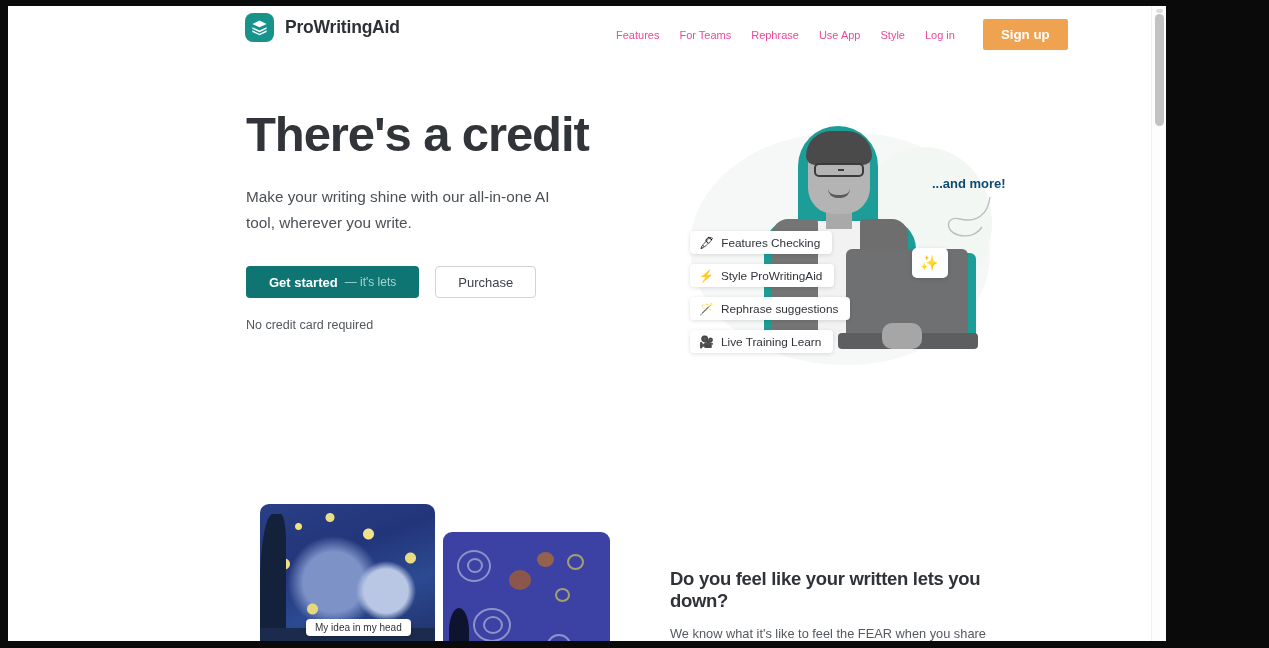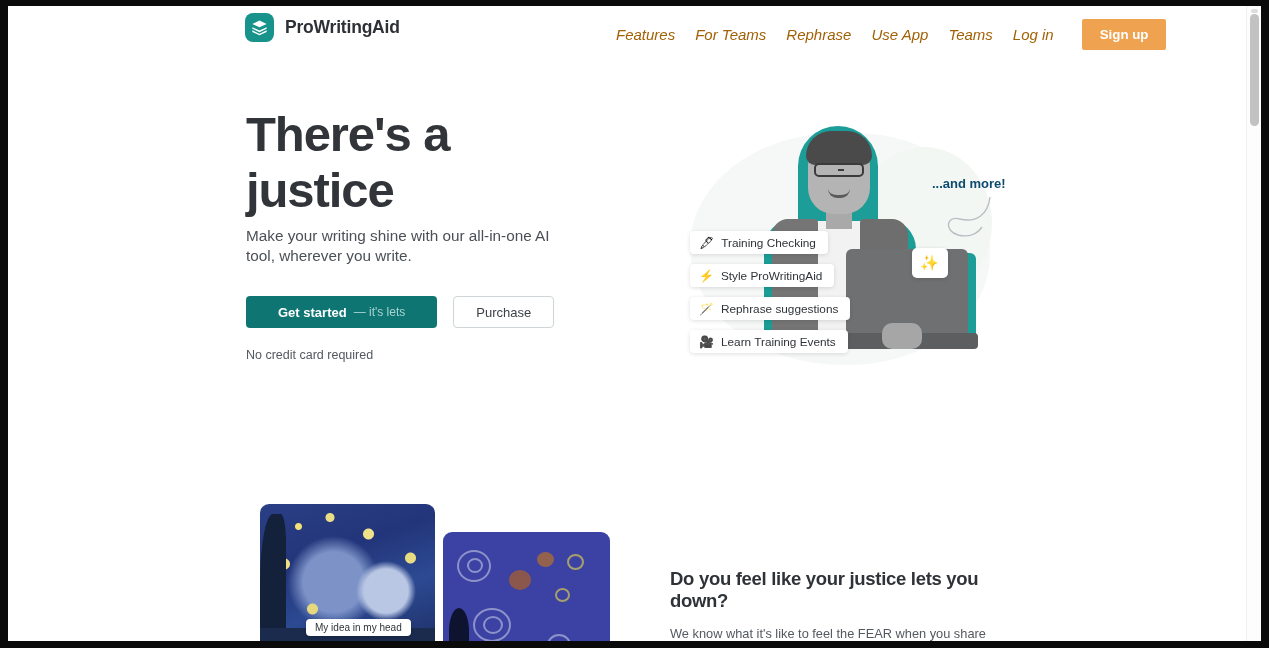--- a/index.html
+++ b/index.html
@@ -15,21 +15,21 @@
   
   #window-frame {
     position: absolute;
     left: 0; top: 0;
     width: 1269px; height: 648px;
     background: #0a0a0a;
   }
   #viewport {
     position: absolute;
     left: 8px; top: 6px;
-    width: 1253px; height: 635px;
+    width: 1158px; height: 635px;
     background: #ffffff;
     overflow: hidden;
   }
 
   
   #scrollbar-track {
     position: absolute;
     right: 0; top: 0;
     width: 15px; height: 635px;
     background: #fdfdfd;
@@ -91,26 +91,25 @@
   }
 
   #main-nav {
     position: absolute;
     left: 598px; top: 13px;
     display: flex;
     align-items: center;
     gap: 0px;
   }
   .nav-link {
-    font-size: 15px;
-    color: #a16207;
+    font-size: 11px;
+    color: #ec4899;
     padding: 6px 10px;
     white-space: nowrap;
     cursor: pointer;
-    font-style: italic;
   }
   #signup-button {
     margin-left: 18px;
     background: #efa350;
     color: #ffffff;
     font-size: 13.3px;
     font-weight: bold;
     padding: 8px 18px;
     border-radius: 2px;
     border: none;
@@ -125,37 +124,37 @@
     width: 360px;
   }
   #hero-title {
     font-size: 49px;
     line-height: 56px;
     font-weight: bold;
     color: #313539;
     letter-spacing: -1.1px;
   }
   #hero-subtitle {
-    margin-top: 8px;
+    margin-top: 22px;
     font-size: 15.3px;
-    line-height: 20px;
+    line-height: 26px;
     color: #4b5056;
     width: 330px;
   }
   #hero-actions {
     margin-top: 30px;
     display: flex;
     align-items: center;
     gap: 16px;
   }
   #get-started-button {
     background: #0e7573;
     border: none;
     border-radius: 4px;
-    padding: 0 32px;
+    padding: 0 23px;
     height: 32px;
     display: flex;
     align-items: center;
     gap: 7px;
     cursor: pointer;
     font-family: "Liberation Sans", sans-serif;
   }
   #get-started-label {
     color: #ffffff;
     font-size: 13px;
@@ -469,29 +468,29 @@
             </svg>
           </div>
           <span class="brand-name">ProWritingAid</span>
         </div>
 
         <nav id="main-nav">
           <span class="nav-link">Features</span>
           <span class="nav-link">For Teams</span>
           <span class="nav-link">Rephrase</span>
           <span class="nav-link">Use App</span>
-          <span class="nav-link">Teams</span>
+          <span class="nav-link">Style</span>
           <span class="nav-link">Log in</span>
           <button id="signup-button">Sign up</button>
         </nav>
       </div>
 
       <div id="hero-copy">
         <h1 id="hero-title">
-          <span>There's a justice</span><br>
+          <span>There's a credit</span><br>
         </h1>
         <p id="hero-subtitle">Make your writing shine with our all-in-one AI tool, wherever you write.</p>
 
         <div id="hero-actions">
           <button id="get-started-button">
             <span id="get-started-label">Get started</span>
             <span id="get-started-note">— it's lets</span>
           </button>
           <button id="purchase-button">Purchase</button>
         </div>
@@ -523,33 +522,33 @@
         <div id="sparkle-card">✨</div>
 
         <div id="and-more-label">...and more!</div>
         <svg id="and-more-arrow" viewBox="0 0 60 62">
           <path d="M54 4 C52 22, 40 30, 24 26 C10 22, 8 38, 22 42 C34 45, 42 40, 46 34" fill="none" stroke="#b9bec4" stroke-width="1.4"></path>
         </svg>
 
         <div id="feature-cards">
           <div class="feature-card">
             <span class="feature-icon">🖋</span>
-            <span class="feature-label">Training Checking</span>
+            <span class="feature-label">Features Checking</span>
           </div>
           <div class="feature-card">
             <span class="feature-icon">⚡</span>
             <span class="feature-label">Style ProWritingAid</span>
           </div>
           <div class="feature-card">
             <span class="feature-icon">🪄</span>
             <span class="feature-label">Rephrase suggestions</span>
           </div>
           <div class="feature-card">
             <span class="feature-icon">🎥</span>
-            <span class="feature-label">Learn Training Events</span>
+            <span class="feature-label">Live Training Learn</span>
           </div>
         </div>
       </div>
 
       <div id="art-frames">
 
         <div id="frame-crude">
           <div class="crude-swirl" style="left:14px; top:18px; width:34px; height:32px;"></div>
           <div class="crude-swirl" style="left:24px; top:26px; width:16px; height:15px;"></div>
           <div class="crude-swirl" style="left:30px; top:76px; width:38px; height:34px;"></div>
@@ -563,21 +562,21 @@
         </div>
 
         <div id="frame-real">
           <div id="frame-real-cypress"></div>
           <div id="frame-real-town"></div>
           <div id="idea-caption">My idea in my head</div>
         </div>
       </div>
 
       <div id="section-copy">
-        <h2 id="section-title">Do you feel like your justice lets you down?</h2>
+        <h2 id="section-title">Do you feel like your written lets you down?</h2>
         <p id="section-body">We know what it's like to feel the FEAR when you share something you've written. It's frustrating when you can't get your writing to do your ideas justice.</p>
       </div>
 
     </div>
 
     <div id="scrollbar-track">
       <div id="scrollbar-cap"></div>
       <div id="scrollbar-thumb"></div>
     </div>
 

